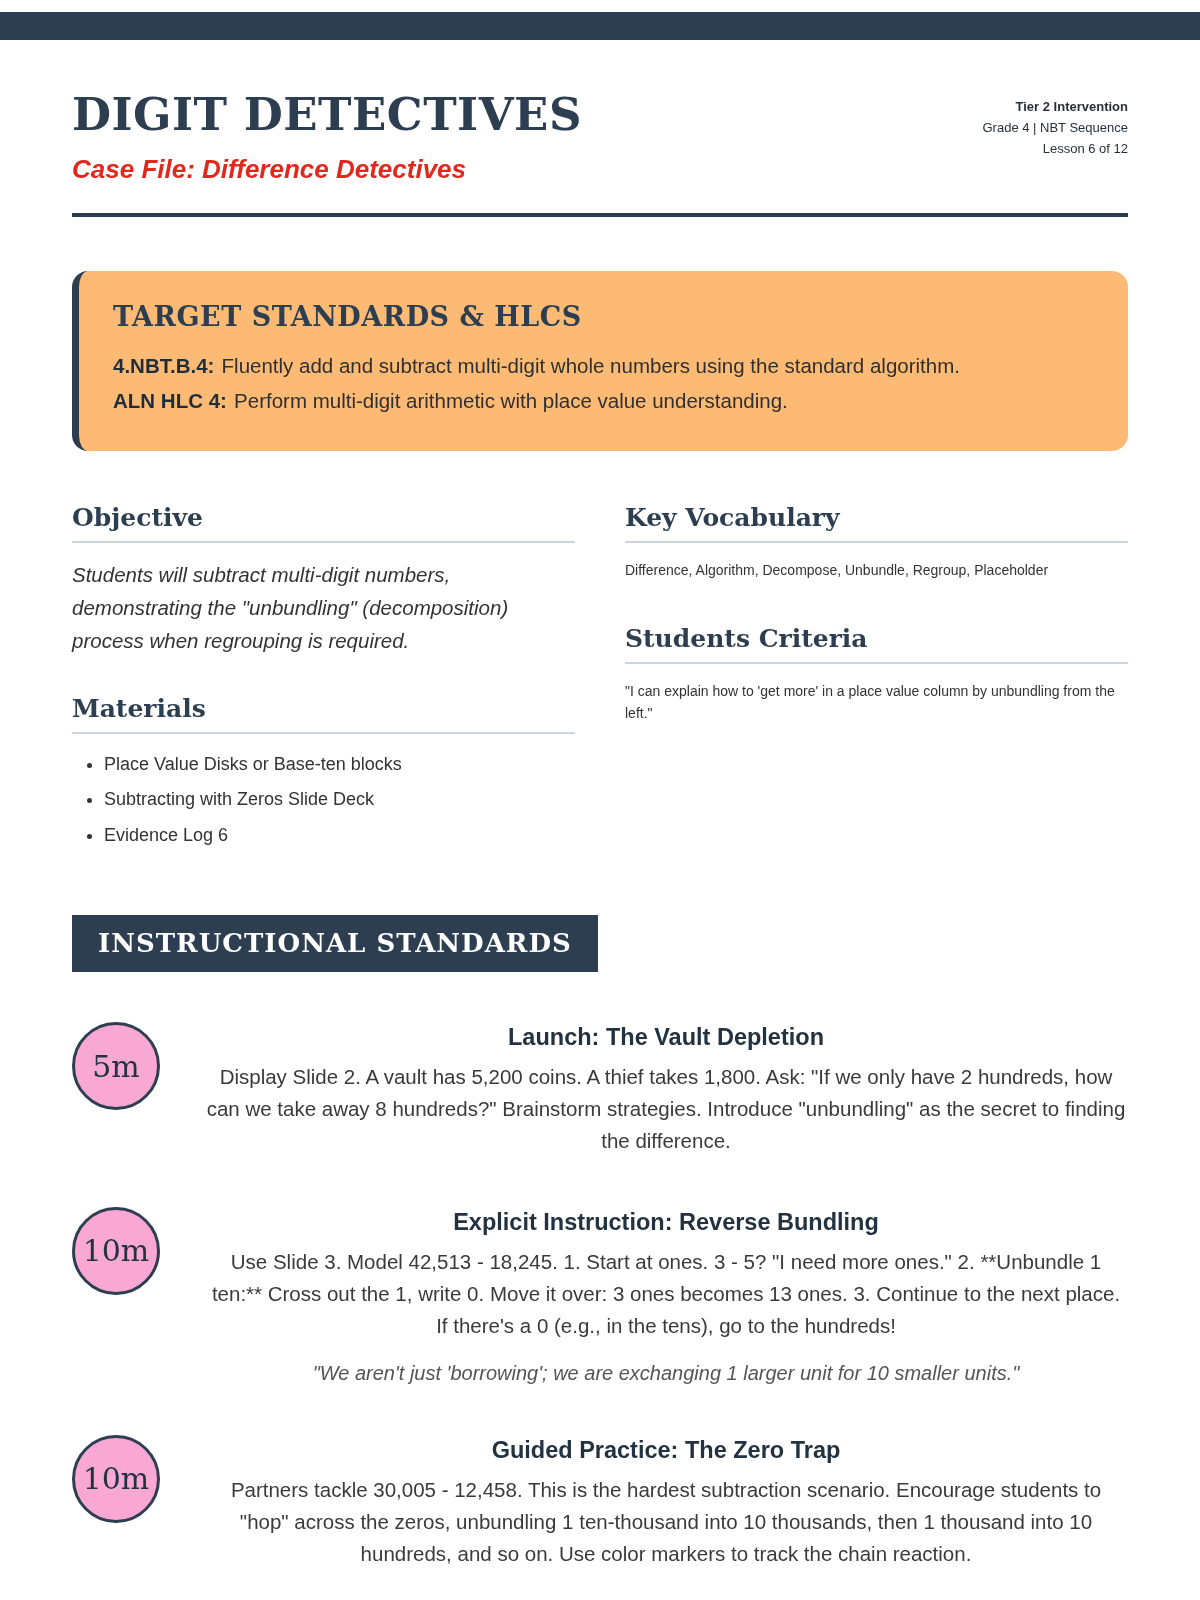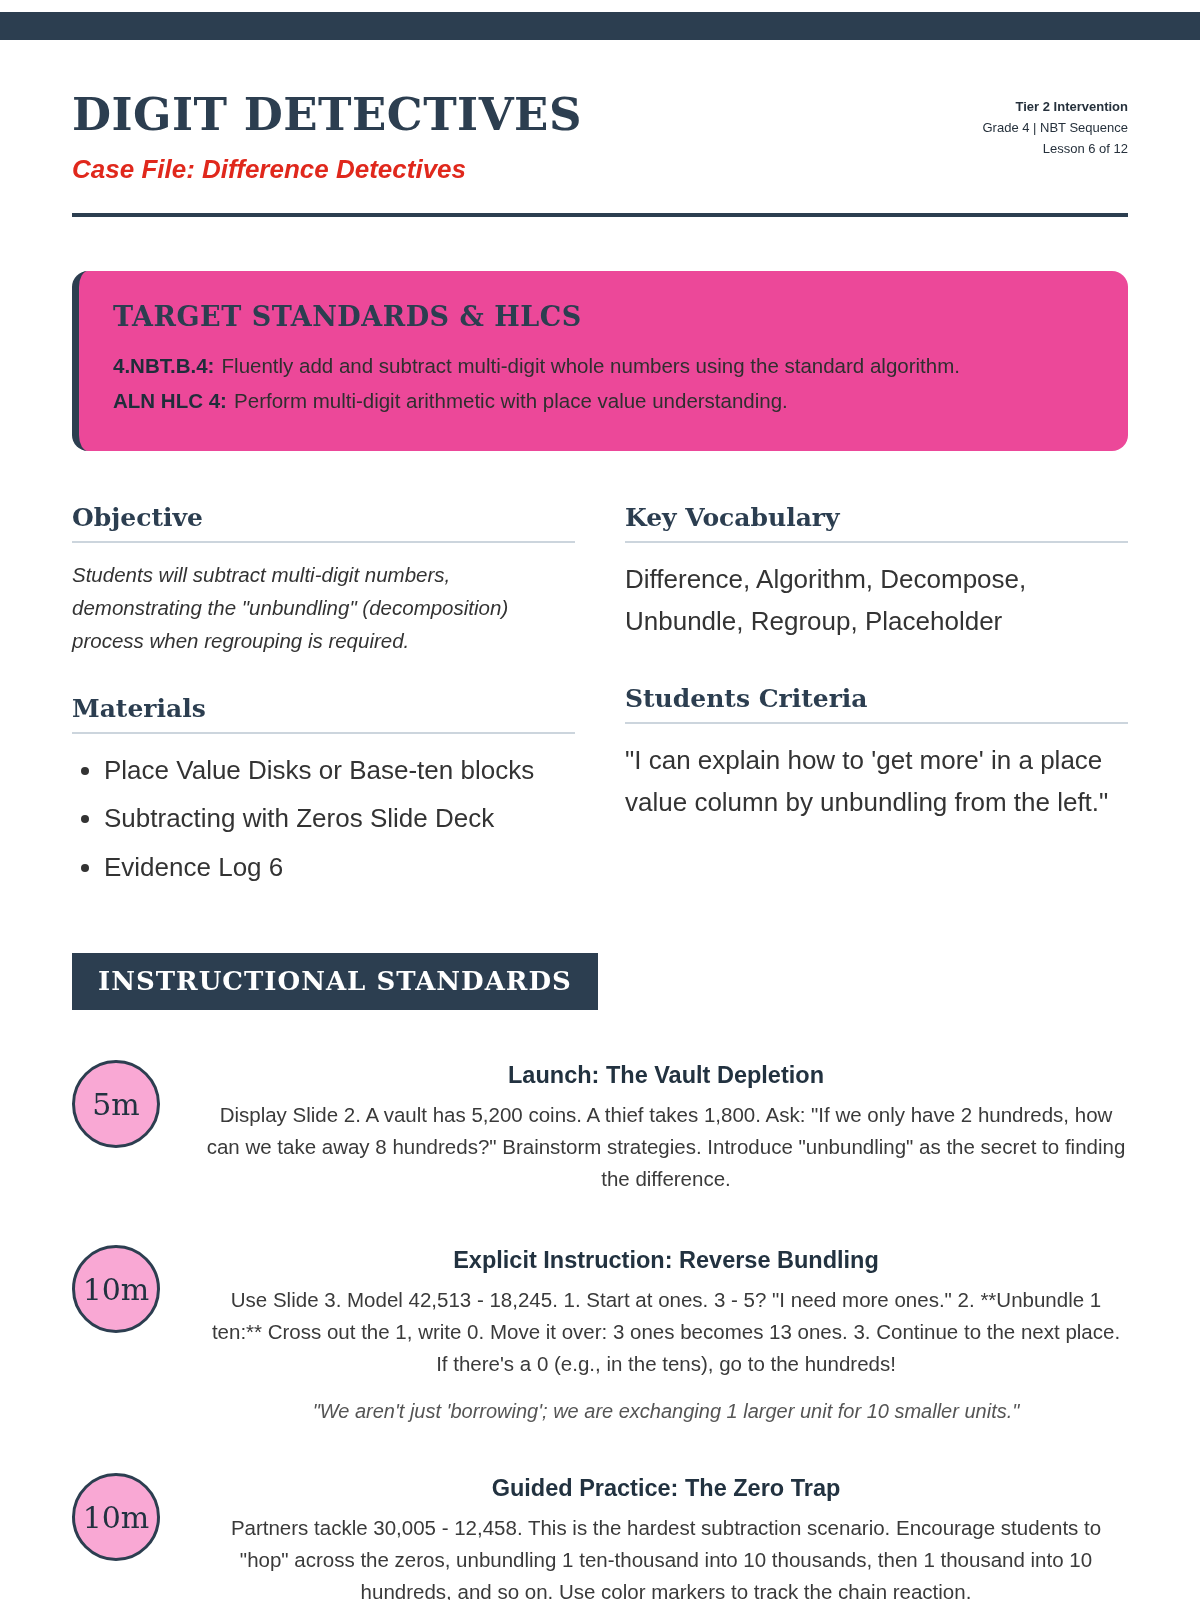--- a/index.html
+++ b/index.html
@@ -11,32 +11,32 @@
   .content { padding:0 72px; }
 
   .header { display:flex; justify-content:space-between; align-items:flex-start; margin-top:50px; }
   .title { font-family:"DejaVu Serif", serif; font-size:45px; font-weight:700; color:#2c3e50; letter-spacing:0.5px; line-height:1.1; }
   .subtitle { margin-top:14px; font-size:26px; font-weight:700; font-style:italic; color:#e0281c; }
   .meta { text-align:right; font-size:13px; color:#26313c; line-height:1.62; padding-top:6px; white-space:nowrap; }
   .meta .m1 { font-weight:700; }
 
   .rule { height:4px; background:#2c3e50; margin-top:28px; }
 
-  .standards { margin-top:54px; background:#ec4899; border-left:7px solid #2c3e50; border-radius:16px; padding:30px 36px 32px 34px; }
+  .standards { margin-top:54px; background:#fdba74; border-left:7px solid #2c3e50; border-radius:16px; padding:30px 36px 32px 34px; }
   .standards-h { font-family:"DejaVu Serif", serif; font-size:27px; font-weight:700; color:#2c3e50; letter-spacing:0.5px; margin-bottom:16px; }
   .std-line { font-size:20.5px; line-height:1.75; color:#2f2f2f; }
   .std-line strong { color:#1f2d3a; margin-right:0.35em; }
 
   .cols { display:grid; grid-template-columns:1fr 1fr; column-gap:50px; margin-top:52px; }
   .sec-h { font-family:"DejaVu Serif", serif; font-size:25px; font-weight:700; color:#2c3e50; padding-bottom:9px; border-bottom:2px solid #ccd5dd; margin-bottom:16px; }
   .objective-text { font-style:italic; font-size:20.5px; line-height:1.6; color:#333333; }
   .materials-block { margin-top:36px; }
-  ul.mat { list-style:disc; padding-left:32px; font-size:26px; line-height:1.6; color:#333333; }
+  ul.mat { list-style:disc; padding-left:32px; font-size:18px; line-height:1.6; color:#333333; }
   ul.mat li { margin-bottom:7px; }
-  .vocab-text, .success-text { font-size:26px; line-height:1.6; color:#333333; }
+  .vocab-text, .success-text { font-size:14px; line-height:1.6; color:#333333; }
   .success-block { margin-top:42px; }
 
   .banner { display:inline-block; margin-top:58px; background:#2c3e50; color:#ffffff; font-family:"DejaVu Serif", serif; font-size:26px; font-weight:700; letter-spacing:1px; padding:13px 26px 14px; }
 
   .seq-item { display:flex; align-items:flex-start; margin-top:50px; }
   .badge { flex:0 0 88px; width:88px; height:88px; border-radius:50%; background:#f9a8d4; border:3px solid #2c3e50; display:flex; align-items:center; justify-content:center; font-family:"DejaVu Serif", serif; font-size:30px; color:#223240; }
   .seq-body { flex:1; margin-left:44px; padding-top:2px;text-align:center; }
   .seq-title { font-size:23.5px; font-weight:700; color:#223240; margin-bottom:10px; }
   .seq-text { font-size:20.5px; line-height:1.56; color:#3a3a3a; }
   .seq-quote { font-style:italic; color:#555555; font-size:20px; margin-top:20px; }

